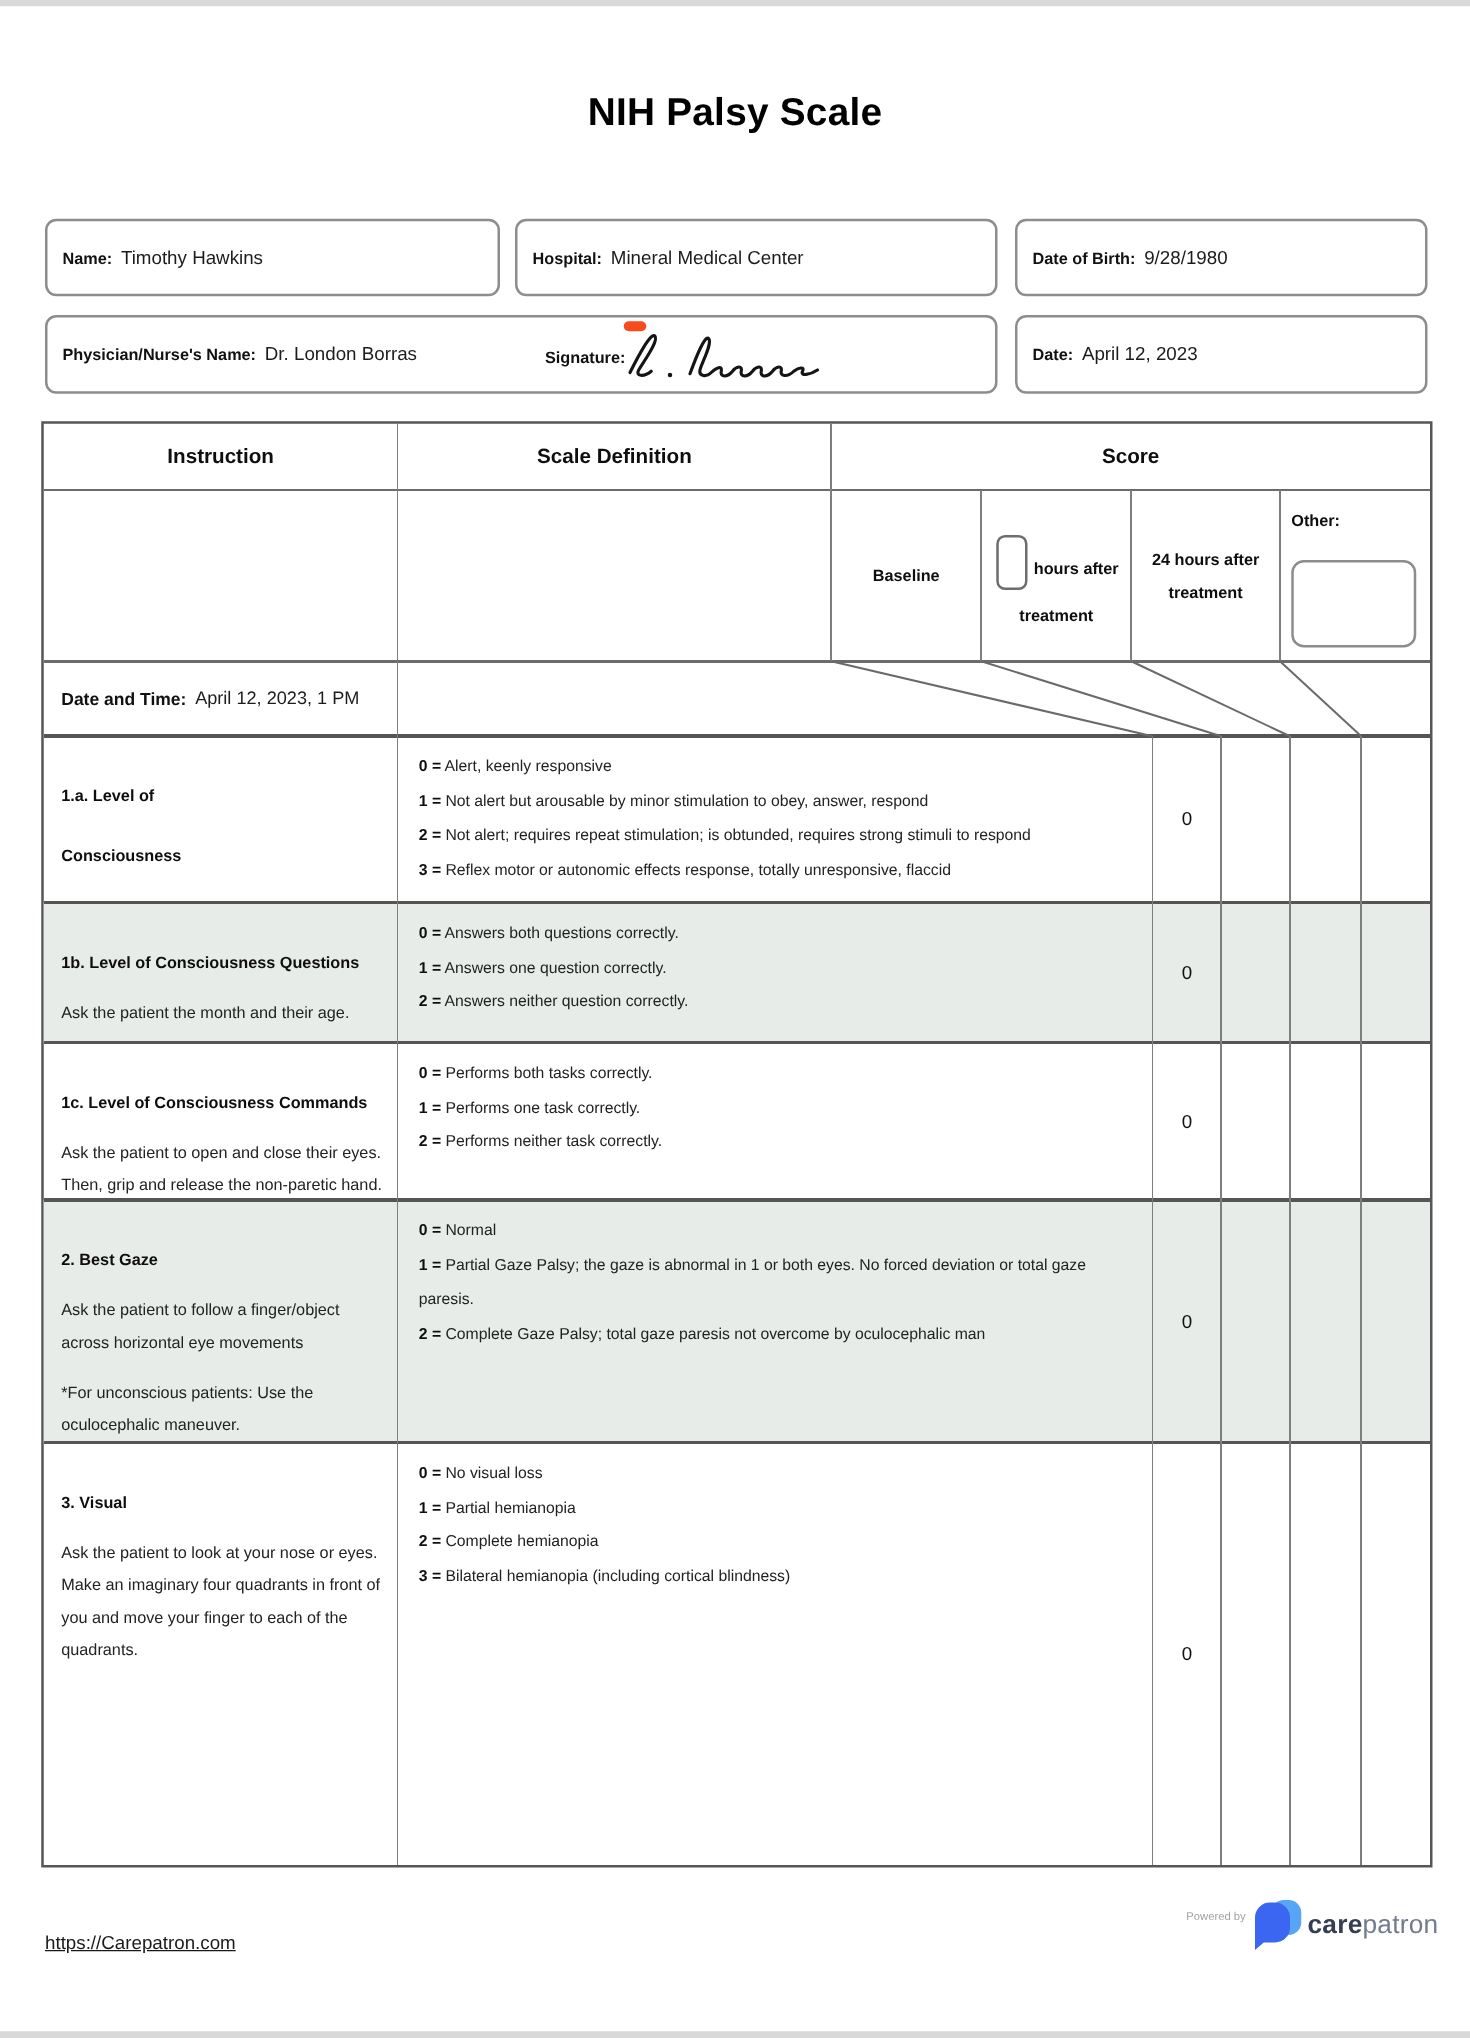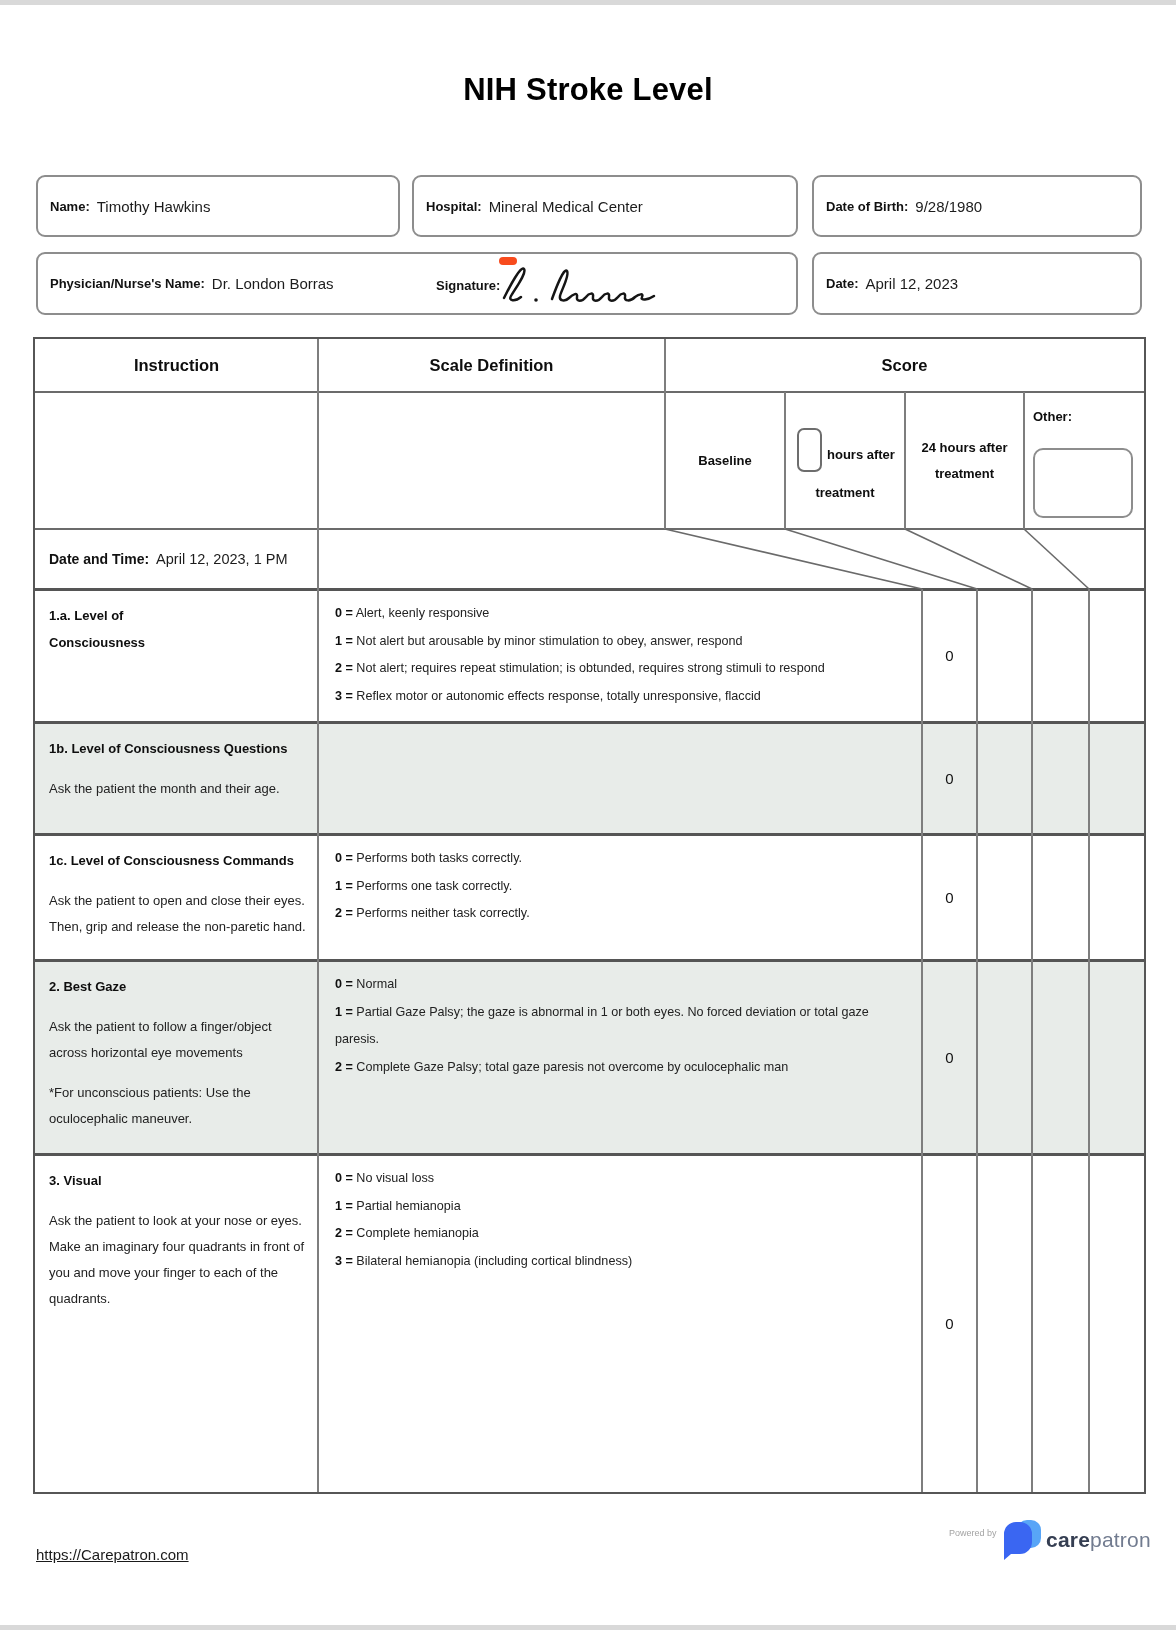--- a/index.html
+++ b/index.html
@@ -35,21 +35,21 @@
   .other-cell{justify-content:flex-start;align-items:flex-start;}
   .other-lbl{position:absolute;left:9px;top:12px;font-size:13px;font-weight:bold;}
   .other-input{position:absolute;left:9px;top:56px;width:100px;height:70px;border:2px solid #8d8d8d;
                border-radius:10px;background:#fff;box-sizing:border-box;}
   #datetime-row{position:absolute;left:0;top:190px;width:620px;height:60px;display:flex;
                 align-items:center;padding-left:14px;z-index:3;}
   #datetime-row .lbl{font-size:14px;}
   #datetime-row .val{font-size:14.5px;}
   .icell{position:absolute;left:0;width:283px;box-sizing:border-box;
          padding:13px 10px 0 14px;z-index:3;}
-  .row-title{font-weight:bold;font-size:13px;line-height:27px;color:#0e0e0e;}
+  .row-title{font-weight:bold;font-size:13px;line-height:27px;color:#0e0e0e;margin-top:21px;}
   .row-title:empty{display:none;}
   .note{font-size:13px;line-height:26px;margin-top:14px;color:#222;}
   .note.cont{margin-top:0;}
   .note:empty{display:none;}
   .dcell{position:absolute;left:283px;width:604px;box-sizing:border-box;
          padding:11px 6px 0 17px;z-index:3;}
   .def{font-size:12.6px;line-height:27.5px;color:#222;}
   .def b{font-weight:bold;color:#0e0e0e;}
   .score-cell{position:absolute;left:887px;width:55px;display:flex;align-items:center;
               justify-content:center;font-size:15px;color:#111;z-index:3;}
@@ -62,21 +62,21 @@
   #brand .care{font-weight:bold;color:#353e52;}
   #brand .patron{font-weight:normal;color:#717b8f;}
 </style>
 </head>
 <body>
 
 <div id="page">
   <div class="edge" style="top:0;height:5px;"></div>
   <div class="edge" style="top:1625px;height:5px;"></div>
 
-  <h1 id="page-title">NIH Stroke Level</h1>
+  <h1 id="page-title">NIH Palsy Scale</h1>
 
   <div class="ibox" id="box-hospital">
     <span class="lbl">Hospital:</span>
     <span class="val">Mineral Medical Center</span>
   </div>
   <div class="ibox" id="box-name">
     <span class="lbl">Name:</span>
     <span class="val">Timothy Hawkins</span>
   </div>
   <div class="ibox" id="box-dob">
@@ -174,20 +174,25 @@
       <div class="def"><b>1 =</b> <span>Not alert but arousable by minor stimulation to obey, answer, respond</span></div>
       <div class="def"><b>2 =</b> <span>Not alert; requires repeat stimulation; is obtunded, requires strong stimuli to respond</span></div>
       <div class="def"><b>3 =</b> <span>Reflex motor or autonomic effects response, totally unresponsive, flaccid</span></div>
     </div>
     <div class="score-cell" style="top:250px;height:133px;">0</div>
 
     <div class="icell" style="top:383px;height:112px;">
       <div class="row-title">1b. Level of Consciousness Questions</div>
       <div class="note">Ask the patient the month and their age.</div>
     </div>
+    <div class="dcell" style="top:383px;height:112px;">
+      <div class="def"><b>0 =</b> <span>Answers both questions correctly.</span></div>
+      <div class="def"><b>1 =</b> <span>Answers one question correctly.</span></div>
+      <div class="def"><b>2 =</b> <span>Answers neither question correctly.</span></div>
+    </div>
     <div class="score-cell" style="top:383px;height:112px;">0</div>
 
     <div class="icell" style="top:495px;height:126px;">
       <div class="row-title">1c. Level of Consciousness Commands</div>
       <div class="note">Ask the patient to open and close their eyes.</div>
       <div class="note cont">Then, grip and release the non-paretic hand.</div>
     </div>
     <div class="dcell" style="top:495px;height:126px;">
       <div class="def"><b>0 =</b> <span>Performs both tasks correctly.</span></div>
       <div class="def"><b>1 =</b> <span>Performs one task correctly.</span></div>

